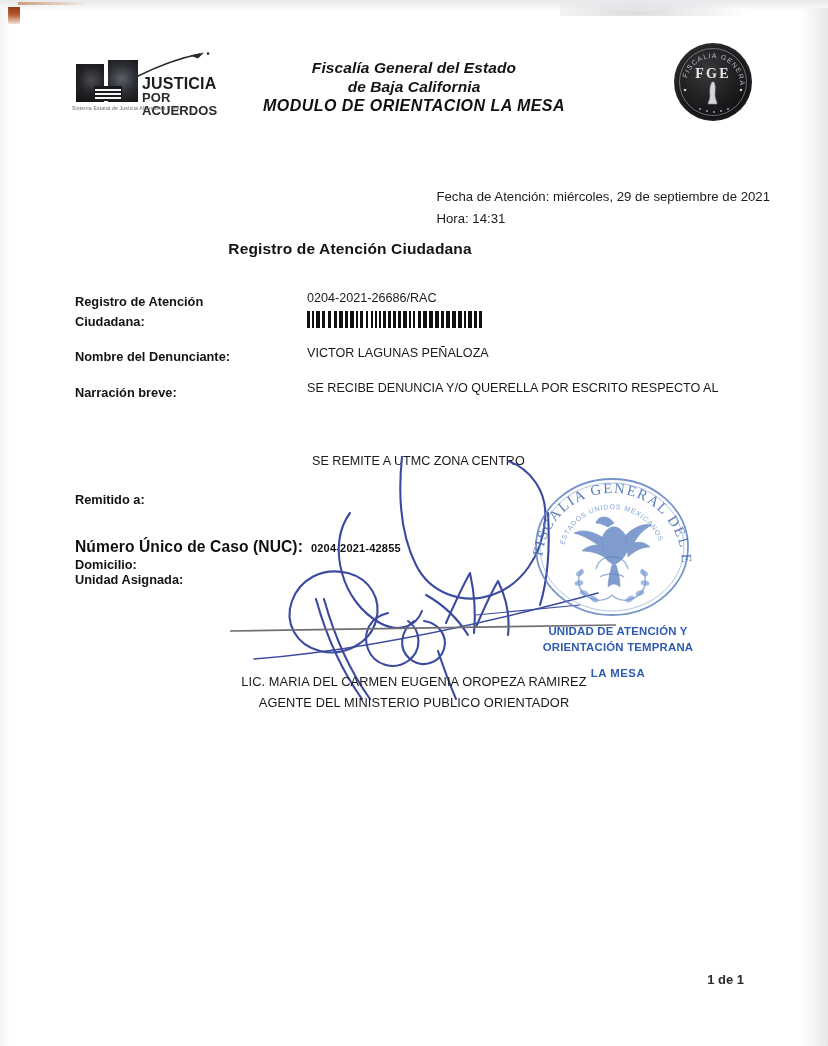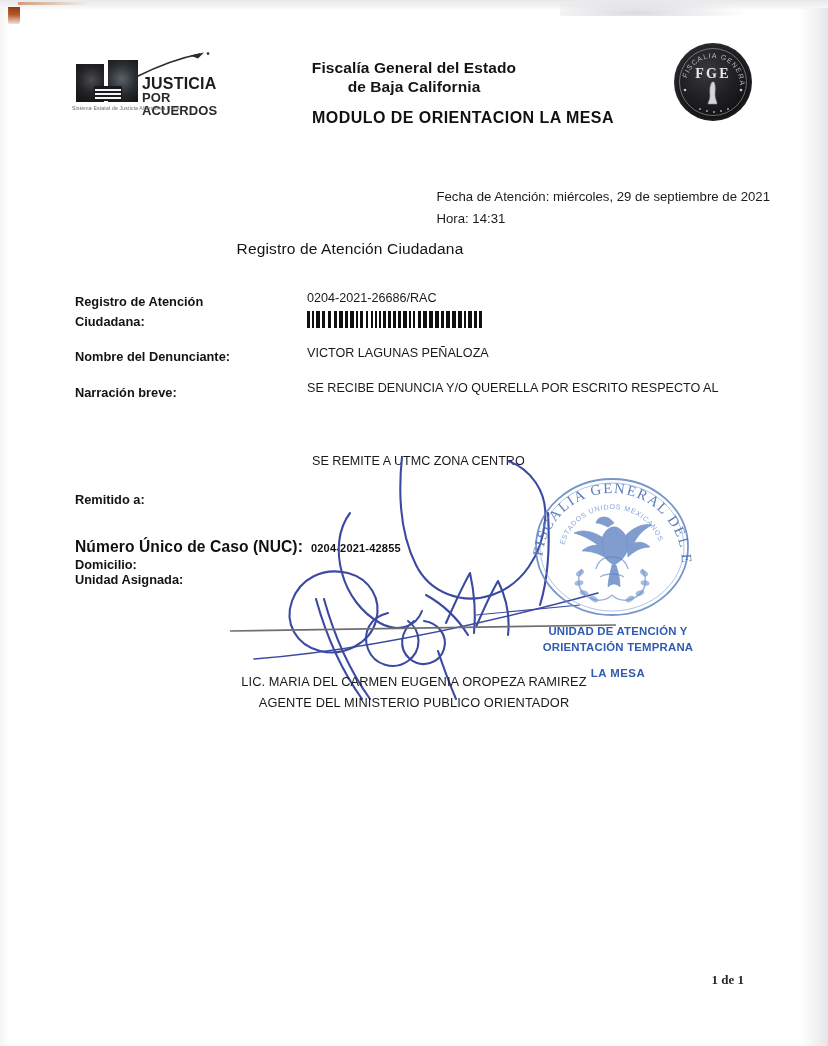--- a/index.html
+++ b/index.html
@@ -126,35 +126,35 @@
     color: #6a6a6e;
     white-space: nowrap;
   }
 
   
   .title-block {
     position: absolute;
     left: 214px; top: 58px;
     width: 400px;
     text-align: center;
+    font-style: italic;
   }
   .title-line1, .title-line2 {
     font-size: 15.5px;
     font-weight: bold;
     color: #141416;
     line-height: 19px;
     letter-spacing: .1px;
   }
   .title-module {
-    margin-top: 13px;
+    margin-top: 1px;
     font-size: 16px;
     font-weight: bold;
     color: #111113;
     letter-spacing: .45px;
-    text-align: right;
   }
 
   
   .fge-seal {
     position: absolute;
     left: 674px; top: 43px;
     width: 78px; height: 78px;
     border-radius: 50%;
     background: radial-gradient(circle at 42% 36%, #3a3a3d 0%, #202023 42%, #0c0c0e 85%);
     box-shadow: inset 0 0 5px rgba(255,255,255,.12);
@@ -203,21 +203,21 @@
     white-space: nowrap;
   }
 
   
   .section-heading {
     position: absolute;
     left: 0; top: 240px;
     width: 700px;
     text-align: center;
     font-size: 15.5px;
-    font-weight: normal;
+    font-weight: bold;
     color: #141416;
     letter-spacing: .15px;
   }
 
   
   .field-label {
     position: absolute;
     left: 75px;
     font-size: 12.8px;
     font-weight: bold;
@@ -334,21 +334,20 @@
   #signatory-name { top: 674px; padding-right: 22px; }
   #signatory-role { top: 695px; padding-right: 22px; }
 
   
   #page-footer {
     position: absolute;
     right: 84px; top: 972px;
     font-size: 13px;
     font-weight: bold;
     color: #2a2a2e;
-    font-family: Liberation Serif, serif;
   }
 </style>
 </head>
 <body>
 
 <div id="scan-page">
 
   <div class="scan-top-band">
     <div class="scan-smudge"></div>
   </div>

